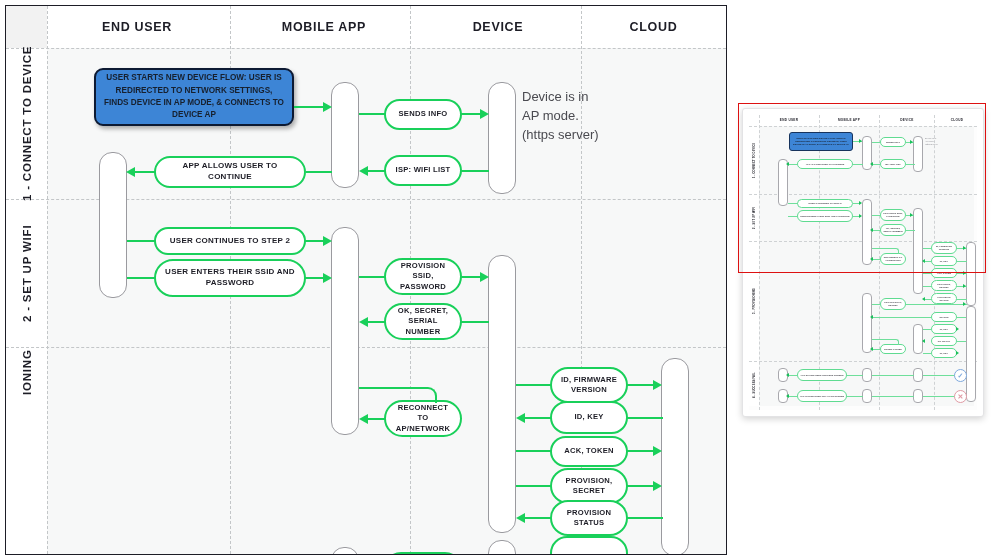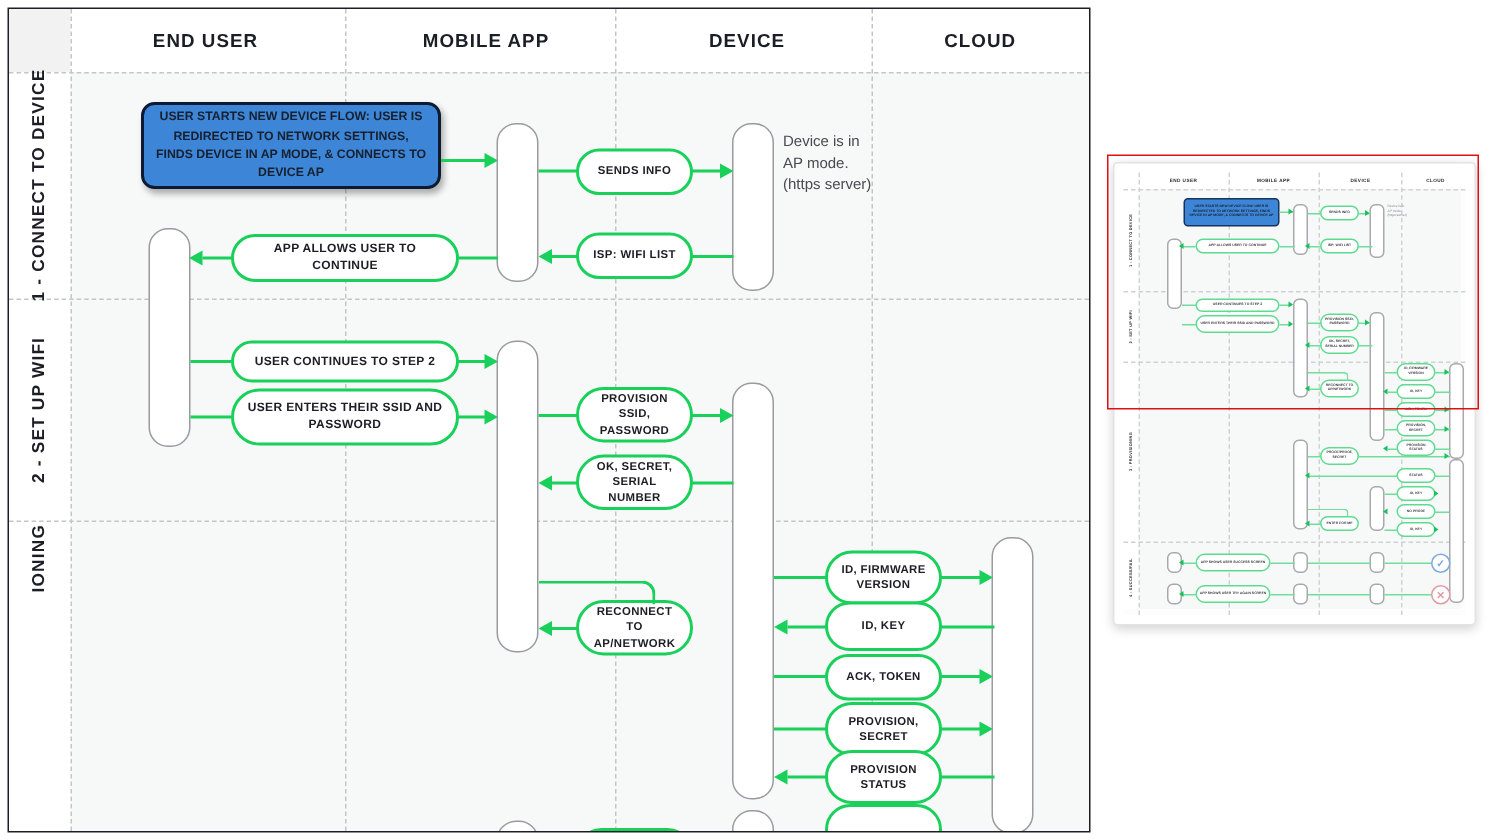--- a/index.html
+++ b/index.html
@@ -51,21 +51,21 @@
   }
   .pill.wide{font-size:8px;}
   .startbox{
     position:absolute;background:#3d85d6;border:2px solid #0d1a33;
     border-radius:9px;box-sizing:border-box;
     display:flex;align-items:center;justify-content:center;text-align:center;
     font-size:8.2px;font-weight:700;color:#17202e;line-height:1.5;
     padding:4px 8px;box-shadow:2px 3px 4px rgba(0,0,0,.30);
   }
   .note{
-    position:absolute;font-size:10px;color:#4a4a50;line-height:1.45;
+    position:absolute;font-size:13px;color:#4a4a50;line-height:1.45;
     white-space:pre-line;
   }
   .edge{position:absolute;background:#19d05a;}
   .edge.h{height:2px;}
   .arrow{position:absolute;width:0;height:0;}
   .arrow.right{border-left:9px solid #19d05a;border-top:5.5px solid transparent;border-bottom:5.5px solid transparent;}
   .arrow.left{border-right:9px solid #19d05a;border-top:5.5px solid transparent;border-bottom:5.5px solid transparent;}
   .loop{position:absolute;border:2px solid #19d05a;border-bottom:none;border-left:none;
         border-top-right-radius:9px;background:transparent;}
 

